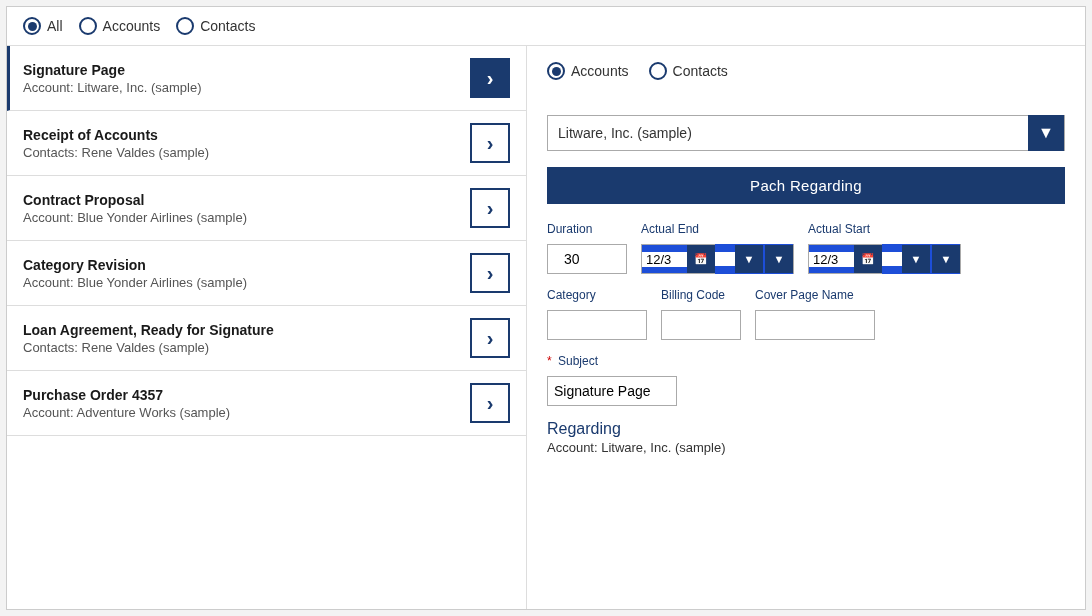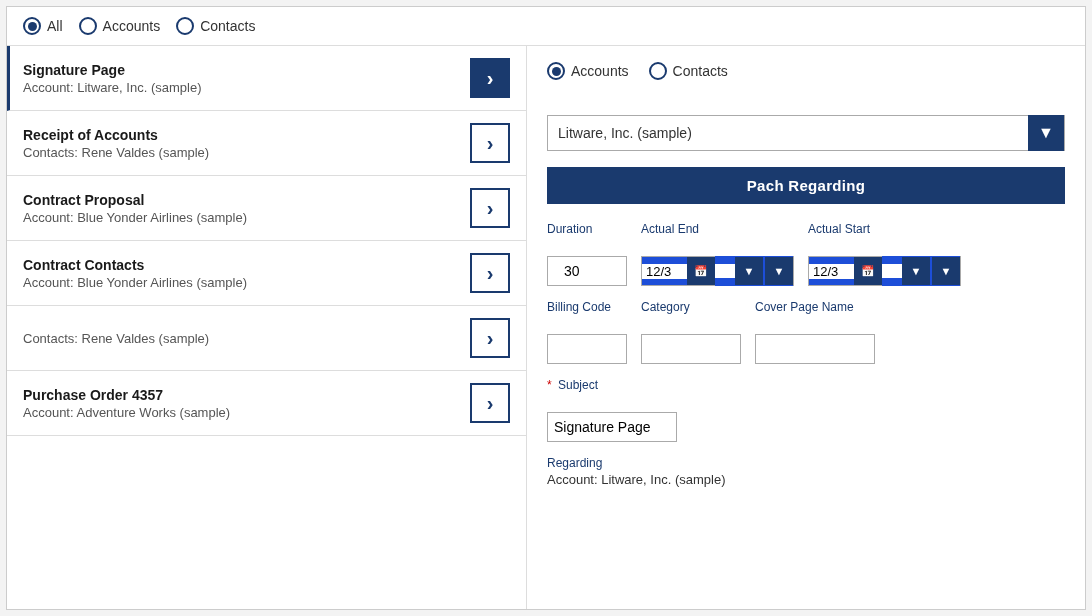--- a/index.html
+++ b/index.html
@@ -162,35 +162,35 @@
       color: #fff;
       font-size: 16px;
     }
     .pach-button {
       width: 100%;
       background: #1a3a6e;
       color: #fff;
       border: none;
       padding: 10px;
       font-size: 15px;
-      font-weight: 700;
+      font-weight: 400;
       cursor: pointer;
       margin-bottom: 18px;
       letter-spacing: 0.3px;
     }
     .fields-row {
       display: flex;
       gap: 14px;
       margin-bottom: 14px;
       align-items: flex-start;
     }
     .field-group {
       display: flex;
       flex-direction: column;
-      gap: 20px;
+      gap: 8px;
     }
     .field-label {
       font-size: 12px;
       color: #1a3a6e;
       font-weight: 500;
     }
     .field-input {
       border: 1px solid #aaa;
       height: 30px;
       padding: 0 16px;
@@ -245,21 +245,21 @@
       font-size: 14px;
     }
     .required-star {
       color: #c00;
       margin-right: 3px;
     }
     .regarding-section {
       margin-top: 14px;
     }
     .regarding-label {
-      font-size: 12px;
+      font-size: 16px;
       color: #1a3a6e;
       font-weight: 500;
       margin-bottom: 2px;
     }
     .regarding-value {
       font-size: 13px;
       color: #333;
     }
     .duration-input {
       width: 80px;
@@ -322,29 +322,30 @@
           <div class="list-item-content">
             <div class="list-item-title">Contract Proposal</div>
             <div class="list-item-sub">Account: Blue Yonder Airlines (sample)</div>
           </div>
           <div class="chevron-btn">
             <span class="chevron-icon" style="font-size: 20px;">›</span>
           </div>
         </div>
         <div class="list-item">
           <div class="list-item-content">
-            <div class="list-item-title">Contract Contacts</div>
+            <div class="list-item-title">Category Revision</div>
             <div class="list-item-sub">Account: Blue Yonder Airlines (sample)</div>
           </div>
           <div class="chevron-btn">
             <span class="chevron-icon" style="font-size: 20px;">›</span>
           </div>
         </div>
         <div class="list-item">
           <div class="list-item-content">
+            <div class="list-item-title">Loan Agreement, Ready for Signature</div>
             <div class="list-item-sub">Contacts: Rene Valdes (sample)</div>
           </div>
           <div class="chevron-btn">
             <span class="chevron-icon" style="font-size: 20px;">›</span>
           </div>
         </div>
         <div class="list-item">
           <div class="list-item-content">
             <div class="list-item-title">Purchase Order 4357</div>
             <div class="list-item-sub">Account: Adventure Works (sample)</div>
@@ -421,26 +422,26 @@
                 <span>▼</span>
               </div>
             </div>
           </div>
         </div>
       </div>
 
       
       <div class="fields-row">
         <div class="field-group">
+          <label class="field-label">Category</label>
+          <input class="field-input category-input" type="text" value="" style="">
+        </div>
+        <div class="field-group">
           <label class="field-label">Billing Code</label>
           <input class="field-input billing-code-input" type="text" value="" style="">
-        </div>
-        <div class="field-group">
-          <label class="field-label">Category</label>
-          <input class="field-input category-input" type="text" value="" style="">
         </div>
         <div class="field-group">
           <label class="field-label">Cover Page Name</label>
           <input class="field-input cover-page-input" type="text" value="" style="">
         </div>
       </div>
 
       
       <div class="field-group" style="margin-bottom:8px;">
         <label class="field-label">

